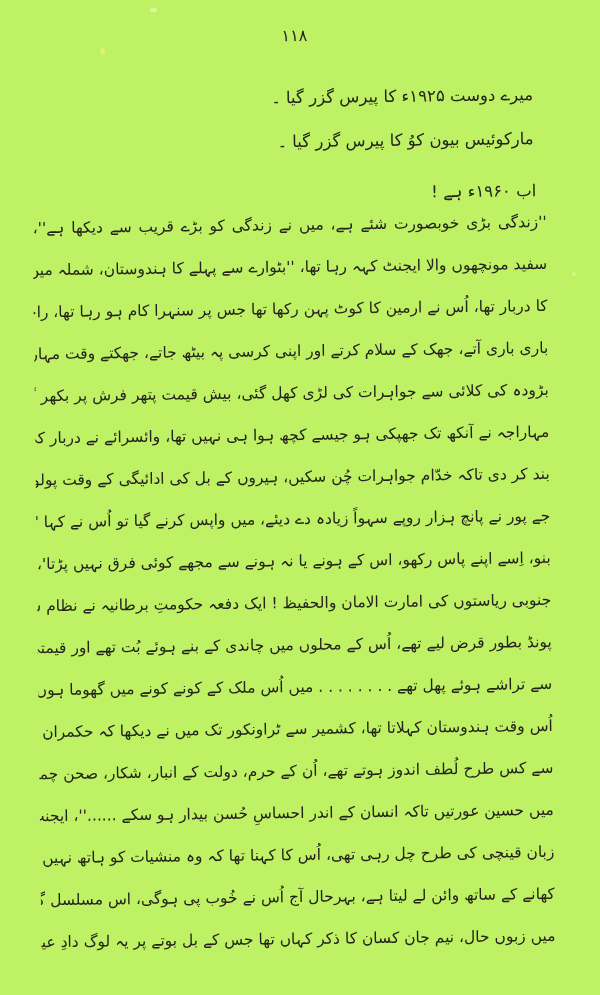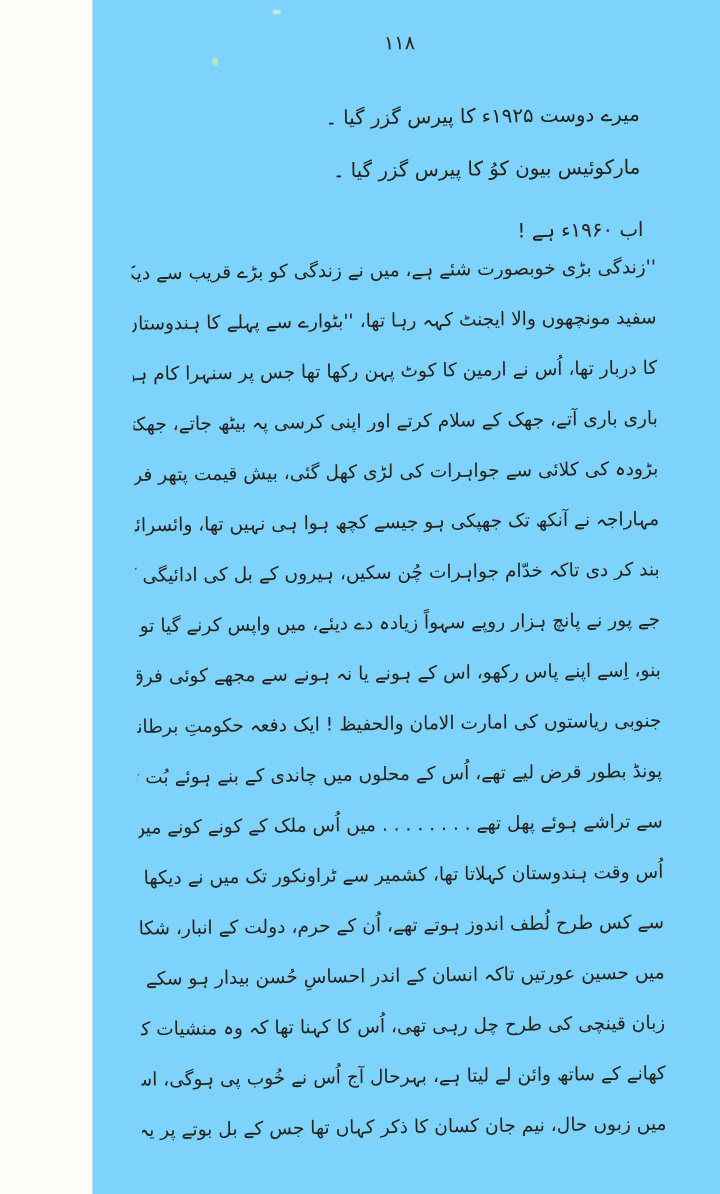--- a/index.html
+++ b/index.html
@@ -9,23 +9,23 @@
   body {
     width: 600px;
     height: 995px;
     background: #fffef8;
     overflow: hidden;
     font-family: "DejaVu Sans", sans-serif;
     color: #25221c;
   }
   .page {
     position: relative;
-    width: 523px;
+    width: 600px;
     height: 995px;
-    background: #7dd3fc;
+    background: #bef264;
   }
   .tilt {
     position: absolute;
     top: 0; left: 0; right: 0; bottom: 0;
     transform: rotate(-0.7deg);
     transform-origin: 50% 50%;
   }
   .page-number {
     position: absolute;
     top: 26px;

